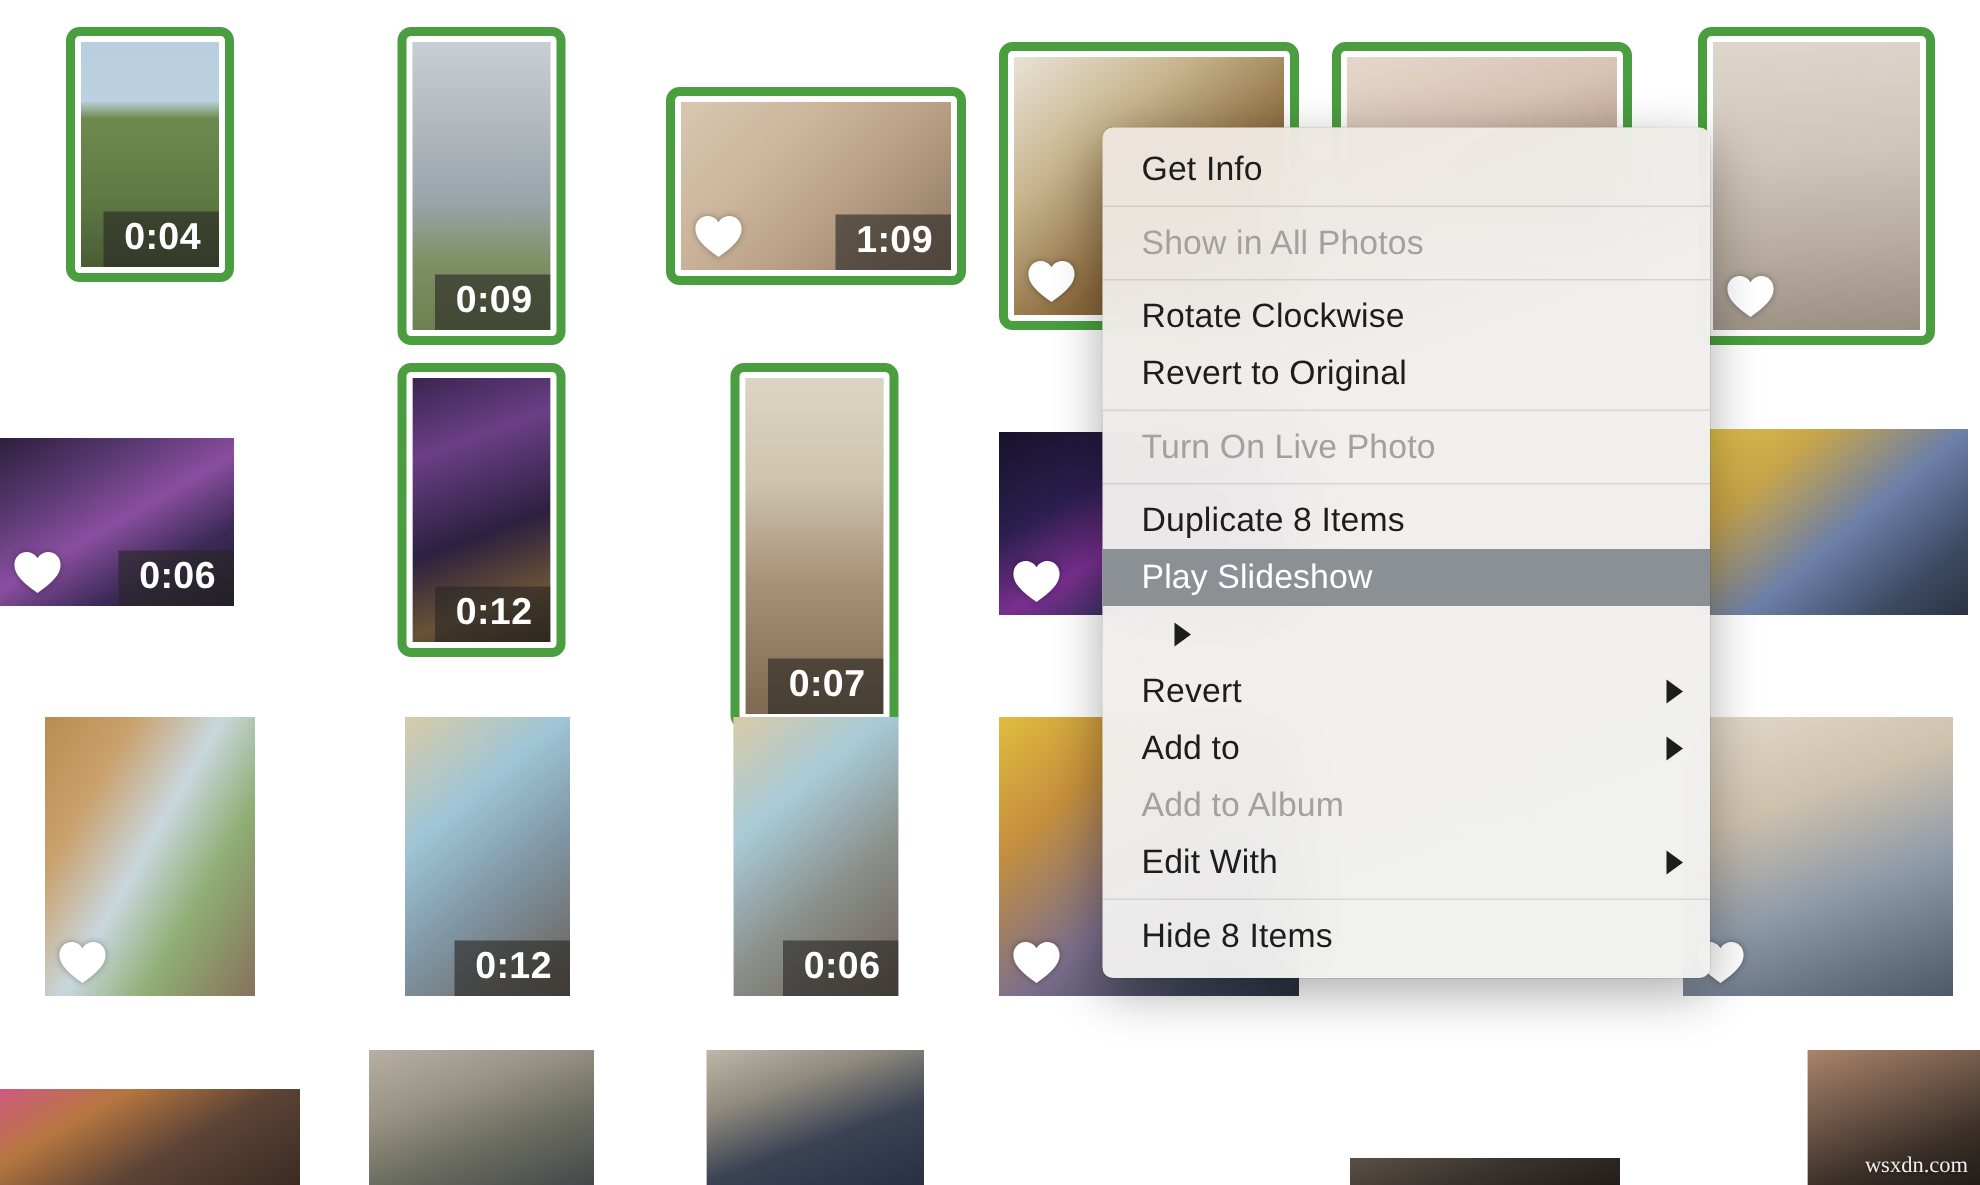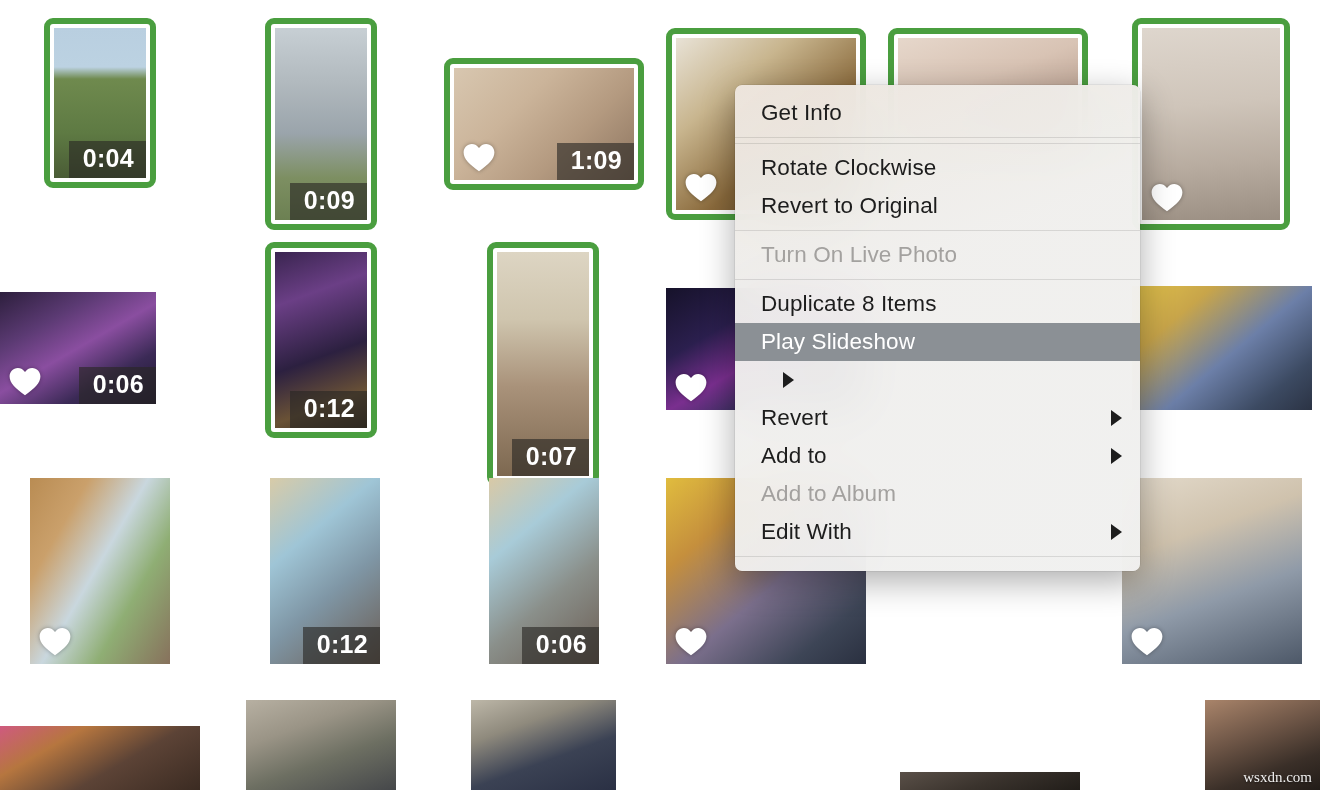--- a/index.html
+++ b/index.html
@@ -240,20 +240,23 @@
         </div>
       </div>
     </div>
 
   <div id="menu" style="left: 735px; top: 85px; width: 405px;">
       <div class="pad-top"></div>
       <div class="mi">
         <span class="label">Get Info</span>
       </div>
       <div class="sep"></div>
+      <div class="mi dim">
+        <span class="label">Show in All Photos</span>
+      </div>
       <div class="sep"></div>
       <div class="mi">
         <span class="label">Rotate Clockwise</span>
       </div>
       <div class="mi">
         <span class="label">Revert to Original</span>
       </div>
       <div class="sep"></div>
       <div class="mi dim">
         <span class="label">Turn On Live Photo</span>
@@ -277,17 +280,20 @@
         <span class="arrow"></span>
       </div>
       <div class="mi dim">
         <span class="label">Add to Album</span>
       </div>
       <div class="mi">
         <span class="label">Edit With</span>
         <span class="arrow"></span>
       </div>
       <div class="sep"></div>
+      <div class="mi">
+        <span class="label">Hide 8 Items</span>
+      </div>
       <div class="pad-bot"></div>
     </div>
 
   <div class="wm">wsxdn.com</div>
 </div>
 
 </body></html>

